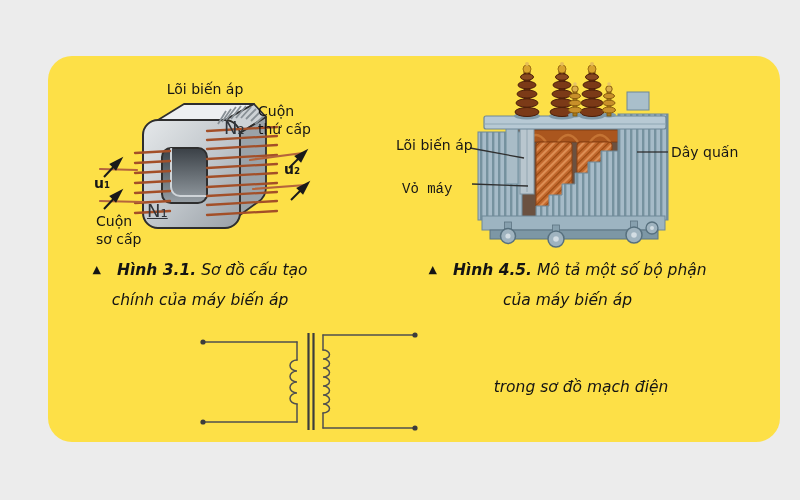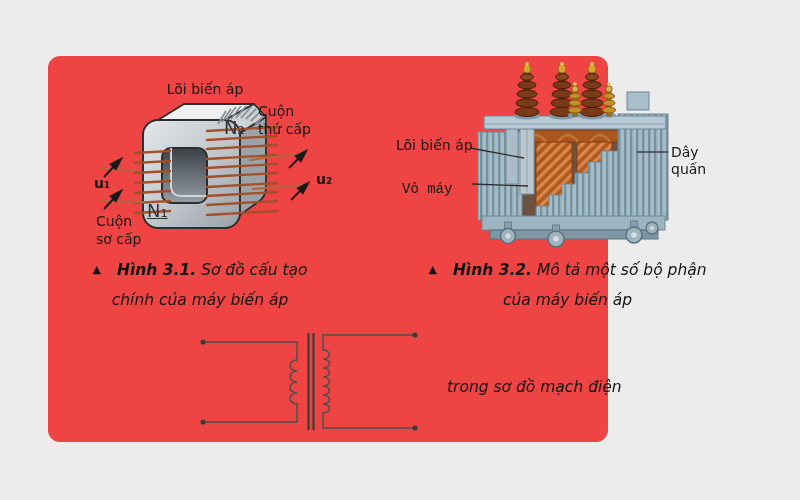--- a/index.html
+++ b/index.html
@@ -1,32 +1,32 @@
 <!DOCTYPE html>
 <html><head>
 <meta charset="utf-8">
 <style>
   html,body{margin:0;padding:0;background:#ececec;}
   .page{position:relative;width:800px;height:500px;background:#ececec;overflow:hidden;
         font-family:"DejaVu Sans","Liberation Sans",sans-serif;color:#161616;}
-  .card{position:absolute;left:48px;top:56px;width:560px;height:386px;background:#ef4444;
-        border-radius:12px;}
+  .card{position:absolute;left:48px;top:56px;width:732px;height:386px;background:#fde047;
+        border-radius:24px;}
   .abs{position:absolute;}
   .lbl{position:absolute;font-size:14px;line-height:17px;color:#161616;white-space:pre-line;}
   .lbl.center{text-align:center;}
   .lbl.sub{font-size:18px;color:#30343a;}
   .lbl.volt{font-weight:bold;font-size:14px;}
   .caption{position:absolute;font-size:15.5px;line-height:30px;color:#141414;}
   .caption .cap-line{white-space:nowrap;}
   .caption.centered{text-align:center;}
   .caption .marker{font-style:normal;font-size:11px;vertical-align:2px;margin-right:6px;}
   .caption .figno{font-weight:bold;font-style:italic;margin-right:5px;margin-left:10px;}
   .caption .captext{font-style:italic;}
   .cap3{line-height:35px;}
-  .cap3 .indent{margin-left:17px;}
+  .cap3 .indent{margin-left:17px;text-align:center;}
   svg{display:block;}
 </style>
 </head>
 <body>
 
 <div class="page">
   <div class="card">
 
     <svg class="abs" style="left:37px;top:19px;" width="235" height="185" viewBox="0 0 235 185">
       <defs>
@@ -111,21 +111,21 @@
     </svg>
 
     <div class="lbl center" style="left:112px;top:25px;width:90px;">Lõi biến áp</div>
     <div class="lbl" style="left:210px;top:46px;line-height:18px;">Cuộn
 thứ cấp</div>
     <div class="lbl" style="left:48px;top:156px;line-height:18px;">Cuộn
 sơ cấp</div>
     <div class="lbl sub" style="left:176px;top:63px;">N₂</div>
     <div class="lbl sub" style="left:99px;top:146px;text-decoration:underline;">N₁</div>
     <div class="lbl volt" style="left:46px;top:119px;">u₁</div>
-    <div class="lbl volt" style="left:236px;top:115px;margin-left:32px;">u₂</div>
+    <div class="lbl volt" style="left:236px;top:105px;">u₂</div>
 
     <div class="caption centered" style="left:22px;top:199px;width:260px;">
       <div class="cap-line">
         <span class="marker">▲</span><span class="figno">Hình 3.1.</span><span class="captext">Sơ đồ cấu tạo</span>
       </div>
       <div class="cap-line">
         <span class="captext">chính của máy biến áp</span>
       </div>
     </div>
 
@@ -253,21 +253,21 @@
         <line x1="278" y1="94" x2="247" y2="94"></line>
       </g>
     </svg>
 
     <div class="lbl" style="left:348px;top:81px;">Lõi biến áp</div>
     <div class="lbl" style="left:354px;top:125px;font-family:Liberation Mono, monospace;">Vỏ máy</div>
     <div class="lbl" style="left:623px;top:88px;">Dây quấn</div>
 
     <div class="caption centered" style="left:377px;top:199px;width:285px;">
       <div class="cap-line">
-        <span class="marker">▲</span><span class="figno">Hình 3.2.</span><span class="captext">Mô tả một số bộ phận</span>
+        <span class="marker">▲</span><span class="figno">Hình 4.5.</span><span class="captext">Mô tả một số bộ phận</span>
       </div>
       <div class="cap-line">
         <span class="captext">của máy biến áp</span>
       </div>
     </div>
 
     <svg class="abs" style="left:102px;top:264px;" width="290" height="120" viewBox="0 0 290 120">
       <g stroke="#4f4f4f" stroke-width="1.5" fill="none" stroke-linecap="round">
         <line x1="53" y1="22" x2="147" y2="22"></line>
         <line x1="147" y1="22" x2="147" y2="40"></line>

